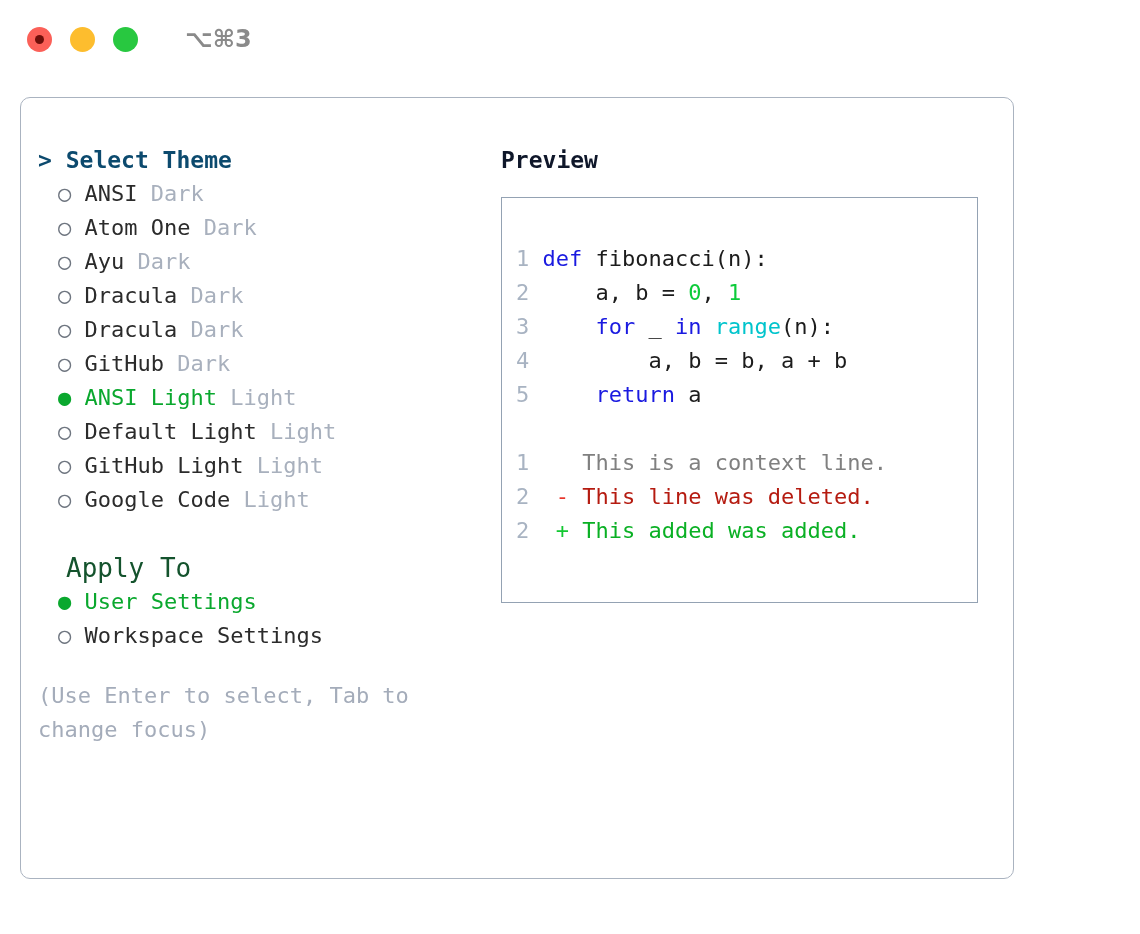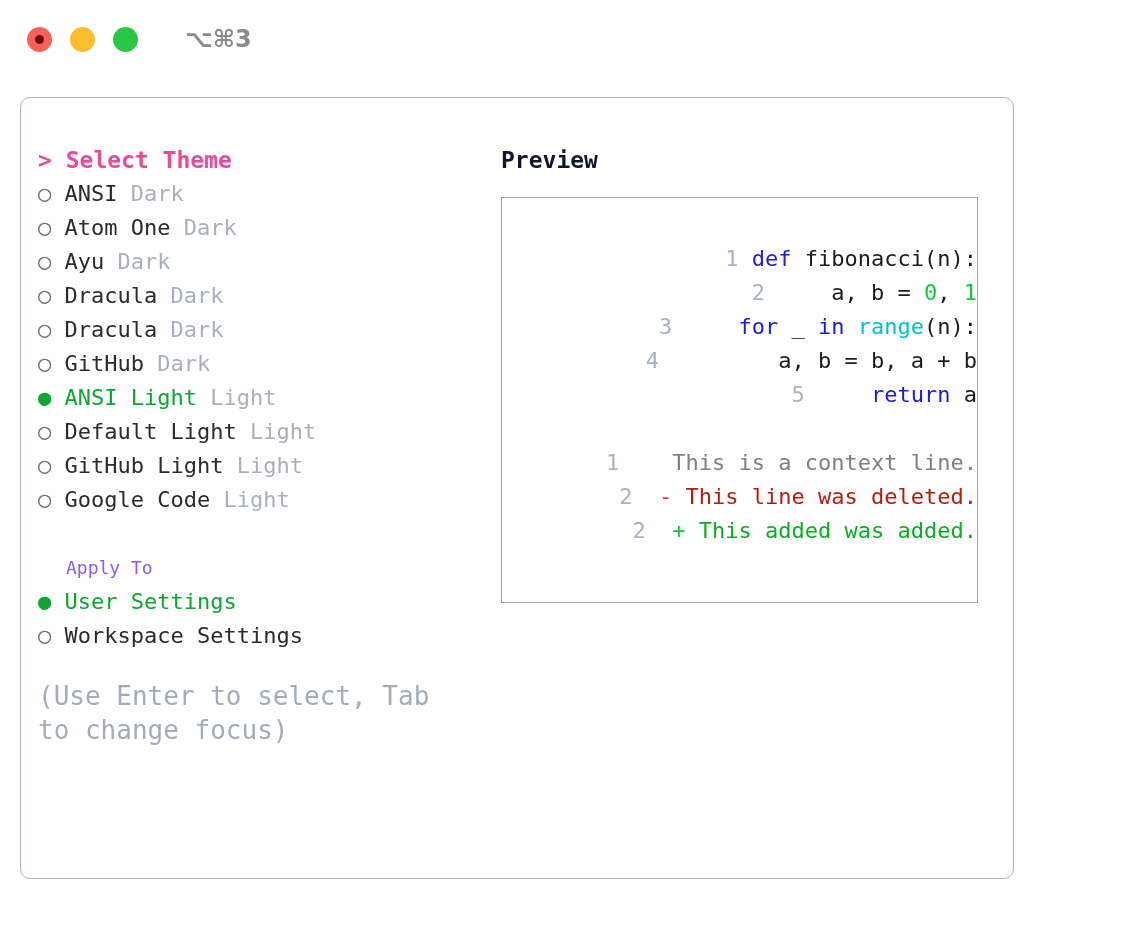--- a/index.html
+++ b/index.html
@@ -75,51 +75,52 @@
     width: 450px;
   }
 
   .mono {
     font-family: "DejaVu Sans Mono", "Liberation Mono", monospace;
   }
 
   .section-header {
     font-size: 23px;
     font-weight: bold;
-    color: #ec4899;
+    color: #0c4a6e;
     line-height: 34px;
     white-space: pre;
   }
 
   .opt-row {
     display: block;
     font-size: 22px;
     line-height: 34px;
     white-space: pre;
     color: #2b2b2b;
+    margin-left: 20px;
   }
   .marker { color: #6f7680; }
   .marker.sel { color: #0aa82e; }
   .opt-name { color: #2b2b2b; }
   .opt-row.selected .opt-name { color: #0aa82e; }
   .opt-kind { color: #a8b0bd; }
 
   .apply-label {
-    font-size: 18px;
-    line-height: 34px;
-    color: #8b5cf6;
+    font-size: 26px;
+    line-height: 34px;
+    color: #14532d;
     white-space: pre;
     padding-left: 28px;
   }
 
   .spacer-row { height: 34px; }
 
   #hint {
     margin-top: 26px;
-    font-size: 26px;
+    font-size: 22px;
     line-height: 34px;
     color: #a4acba;
     width: 410px;
     word-wrap: break-word;
   }
 
   
   #right-col {
     position: absolute;
     left: 480px; top: 45px;
@@ -137,21 +138,20 @@
     height: 406px;
     border: 1.5px solid #94a2b3;
     background: #ffffff;
     padding: 44px 0 0 14px;
   }
   .code-line {
     font-size: 22px;
     line-height: 34px;
     white-space: pre;
     color: #1c1c1c;
-    text-align: right;
   }
   .lnum { color: #a8b3c2; }
   .kw  { color: #1a1ae0; }
   .fn  { color: #00c4cc; }
   .num { color: #0ccb3a; }
   .plain { color: #1c1c1c; }
   .blank-line { height: 34px; }
 
   .ctx     { color: #808080; }
   .del-mk  { color: #e8352b; }

